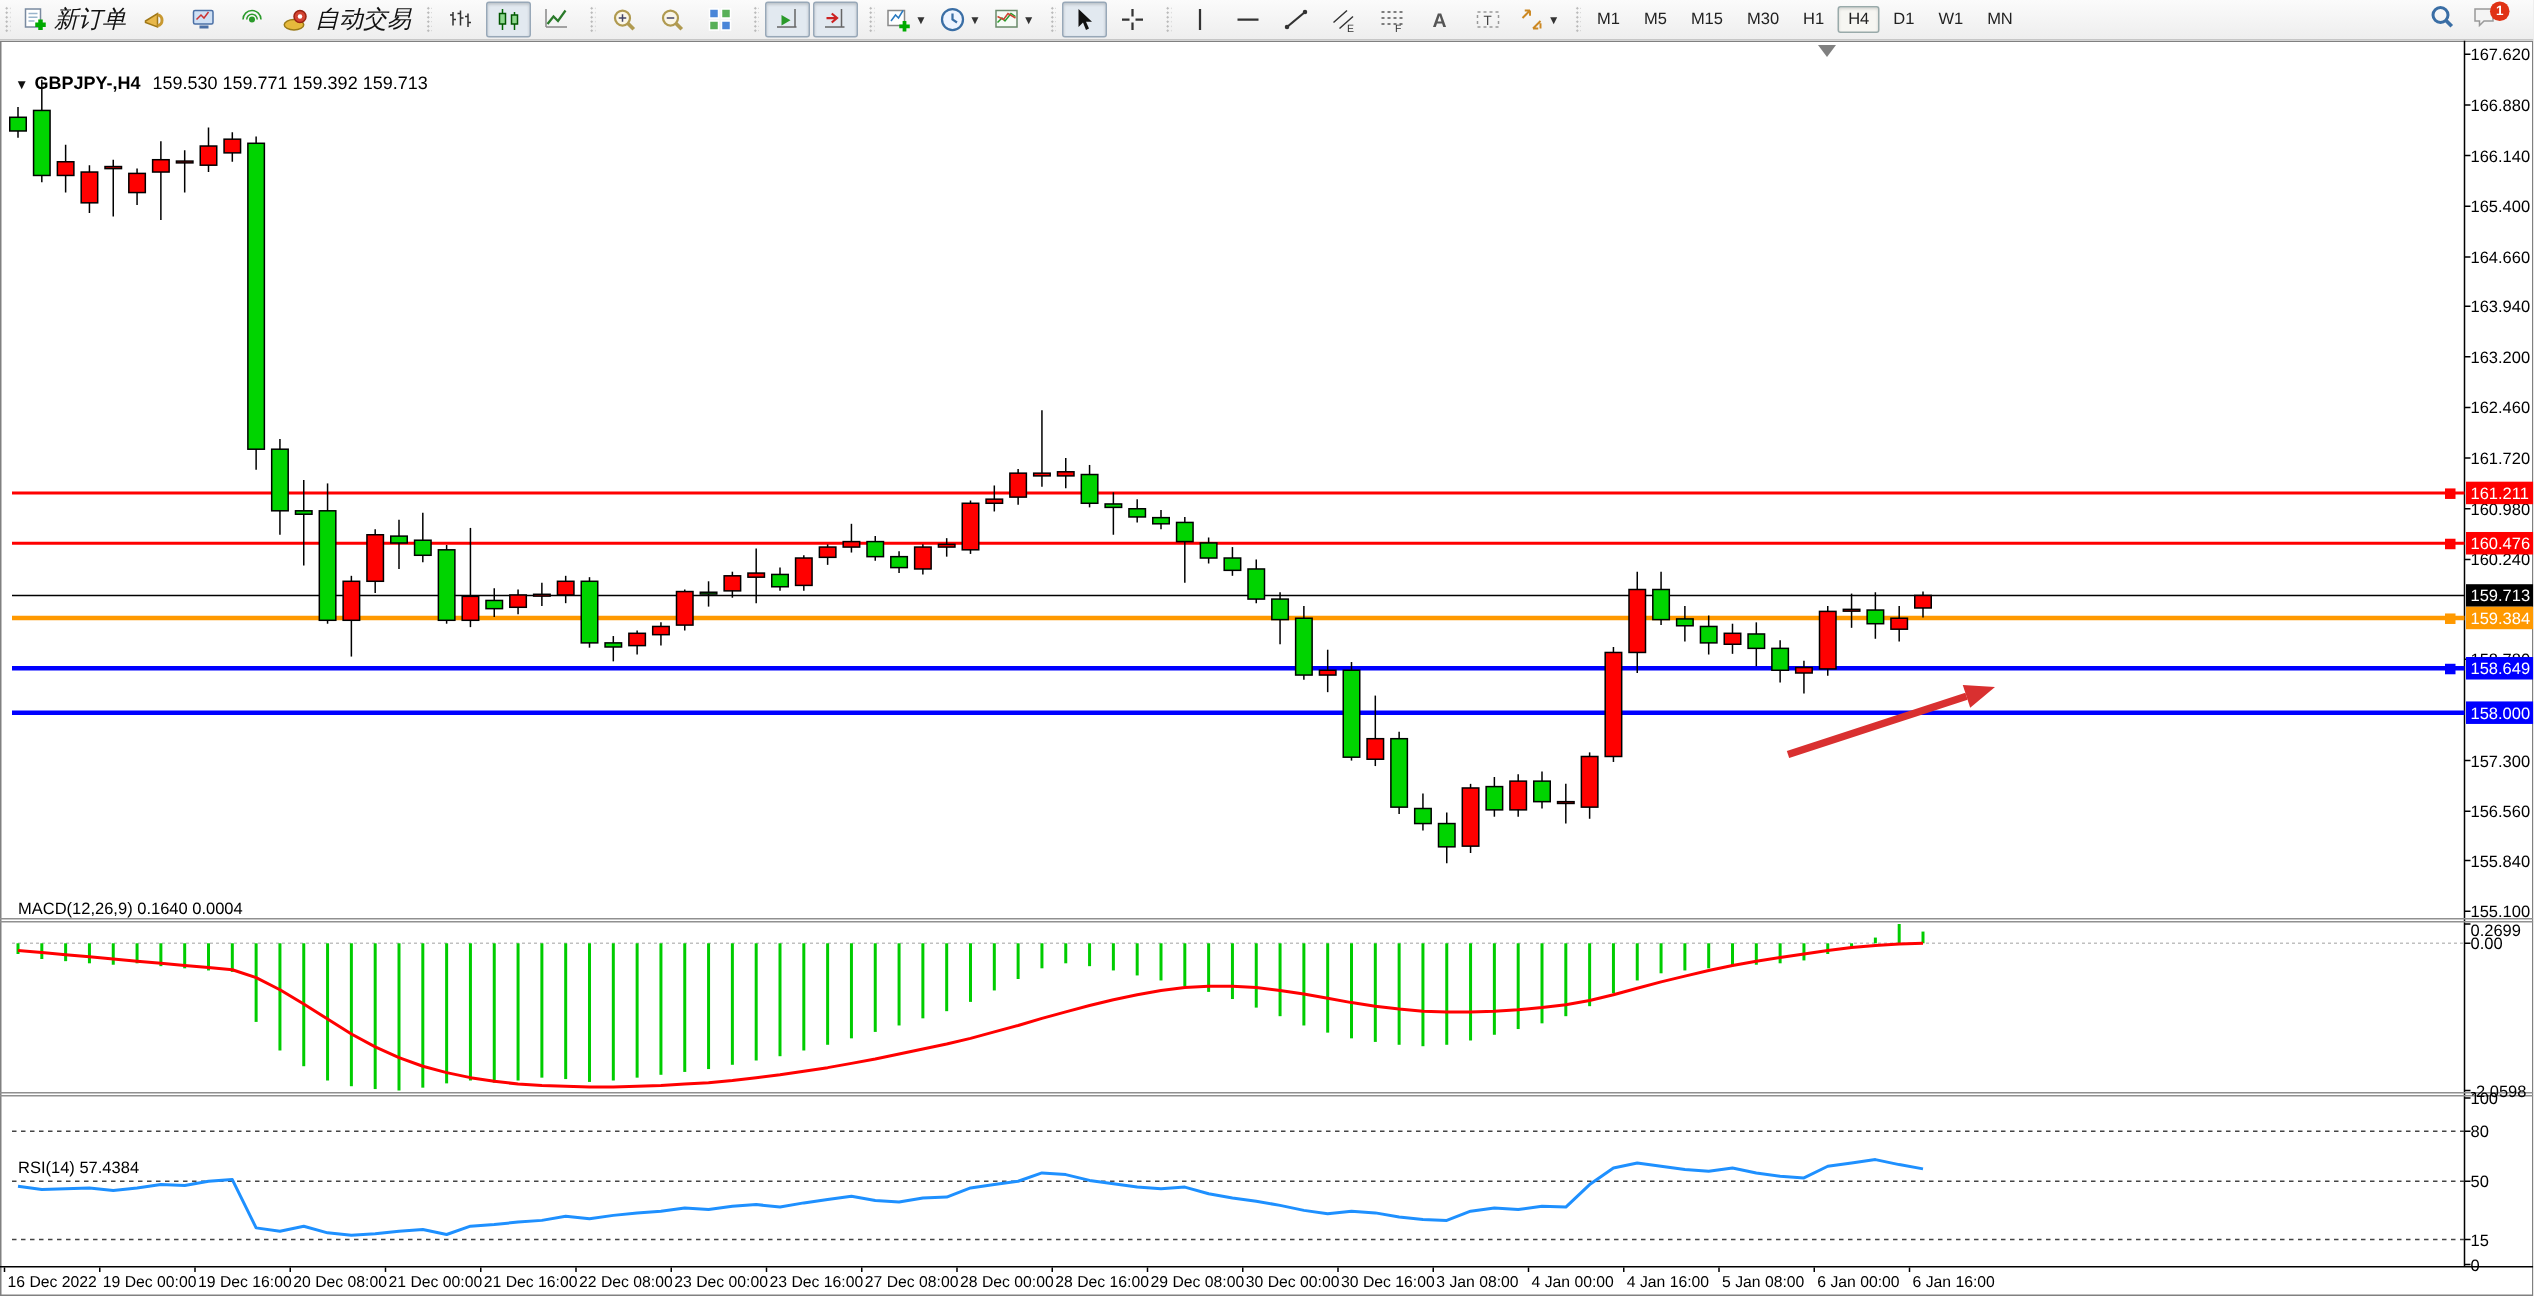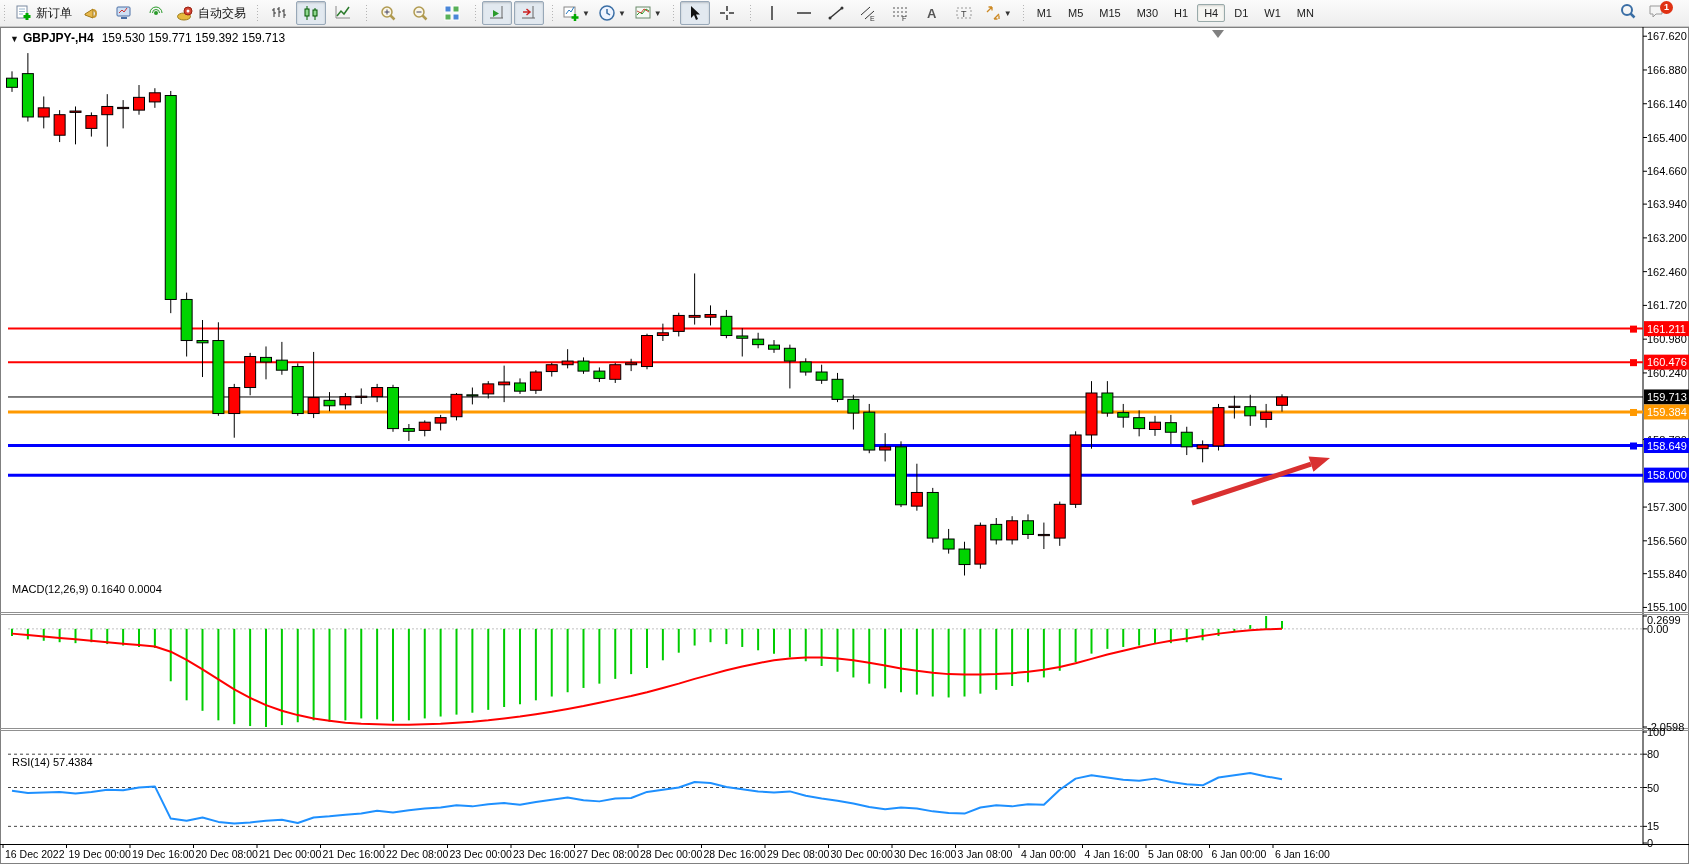--- a/index.html
+++ b/index.html
@@ -4,30 +4,30 @@
 <style>
   html,body{margin:0;padding:0;background:#dfdfdf;font-family:"Liberation Sans",sans-serif;}
   #app{position:relative;width:1689px;height:864px;background:#fff;overflow:hidden;}
   
   #toolbar{position:absolute;left:0;top:0;width:1689px;height:27px;background:linear-gradient(#fbfbfb,#eeeeee);border-bottom:1px solid #c6c6c6;display:flex;align-items:center;box-sizing:border-box;}
   .tgroup{display:flex;align-items:center;height:27px;padding:0 3px;}
   .tgroup:before{content:"";display:block;width:4px;height:18px;margin-right:3px;
     background-image:radial-gradient(#b5b5b5 35%,transparent 36%);background-size:3px 3px;}
   .tbtn{display:flex;align-items:center;height:22px;min-width:24px;justify-content:center;padding:0 2px;margin:0 1px;border:1px solid transparent;border-radius:2px;cursor:default;}
   .tbtn.pressed{background:#e2e9f0;border:1px solid #98a8b8;box-shadow:inset 0 1px 2px rgba(0,0,0,.18);}
-  .tbtn .blabel{font-size:12px;color:#111;margin-left:4px;white-space:nowrap;}
+  .tbtn .blabel{font-size:16px;color:#111;margin-left:4px;white-space:nowrap;font-style:italic;}
   .tbtn .caret{font-size:8px;color:#333;margin-left:2px;}
   .tfbtn{font-size:11px;color:#222;padding:2px 6px;margin:0 1px;border:1px solid transparent;border-radius:2px;text-align:center;}
   .tfbtn.pressed{background:#f6f6f2;border:1px solid #9aa;box-shadow:inset 0 1px 2px rgba(0,0,0,.15);}
   #toolbar-right{margin-left:auto;display:flex;align-items:center;padding-right:6px;}
   .badge{position:relative;top:-6px;left:-6px;background:#e03214;color:#fff;border-radius:50%;width:13px;height:13px;font-size:9px;display:inline-flex;align-items:center;justify-content:center;font-weight:bold;}
   
   #chart-window{position:absolute;left:0;top:27px;width:1689px;height:837px;background:#fff;}
   #chart-svg{position:absolute;left:0;top:0;}
-  .overlay-label{position:absolute;font-size:11px;color:#000;white-space:nowrap;z-index:5;}
+  .overlay-label{position:absolute;font-size:11px;color:#000;white-space:nowrap;z-index:5;margin-top:17px;}
   #chart-title{left:10px;top:4px;font-size:12px;}
   #chart-title .tri{font-size:9px;color:#111;margin-right:4px;}
   #chart-title .sym{font-weight:bold;color:#000;margin-right:8px;}
   #macd-label{left:12px;top:556px;}
   #rsi-label{left:12px;top:729px;}
   text{font-family:"Liberation Sans",sans-serif;}
 </style>
 </head>
 <body>
 

